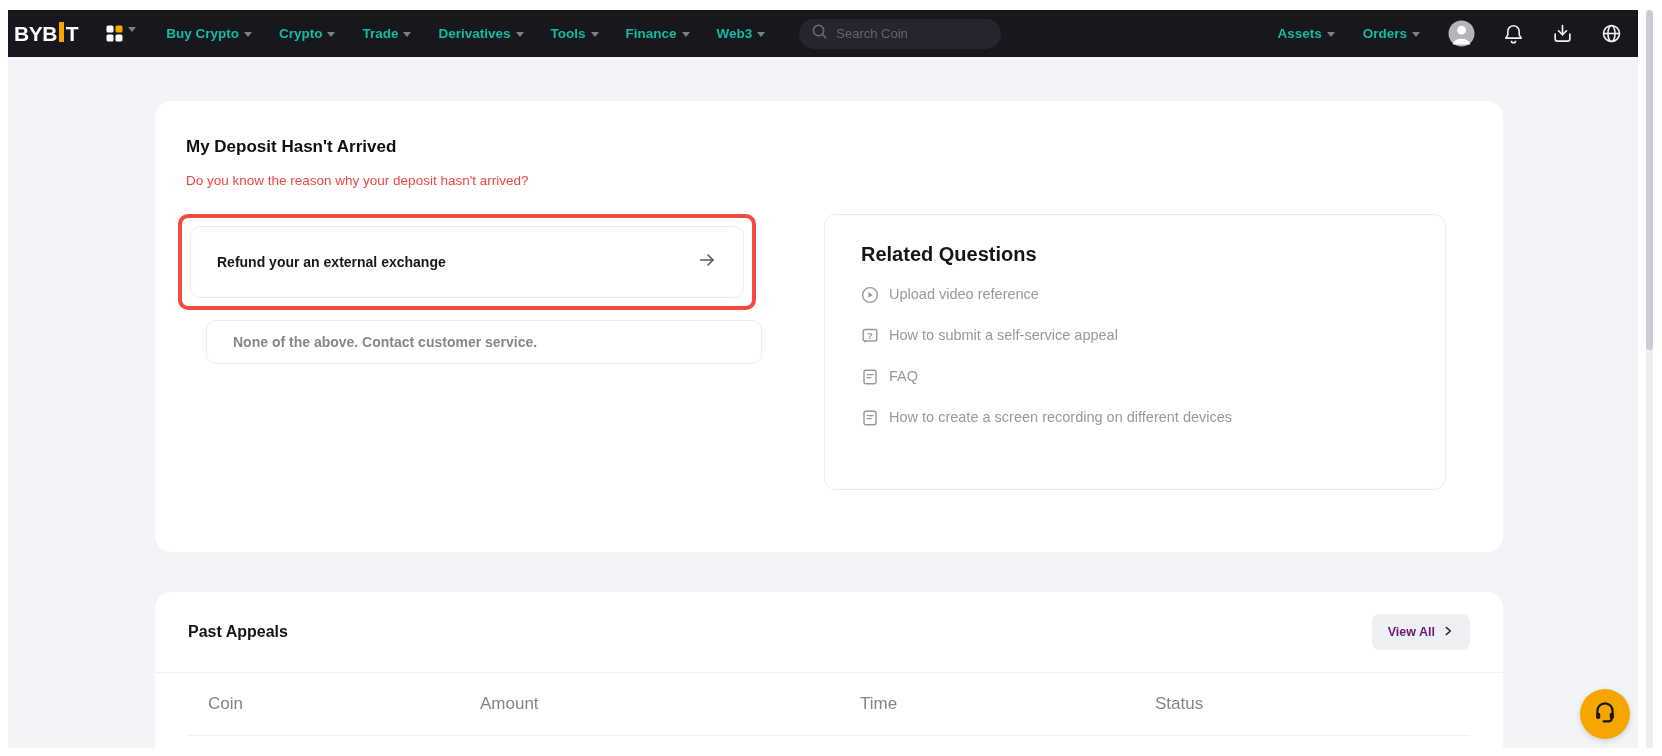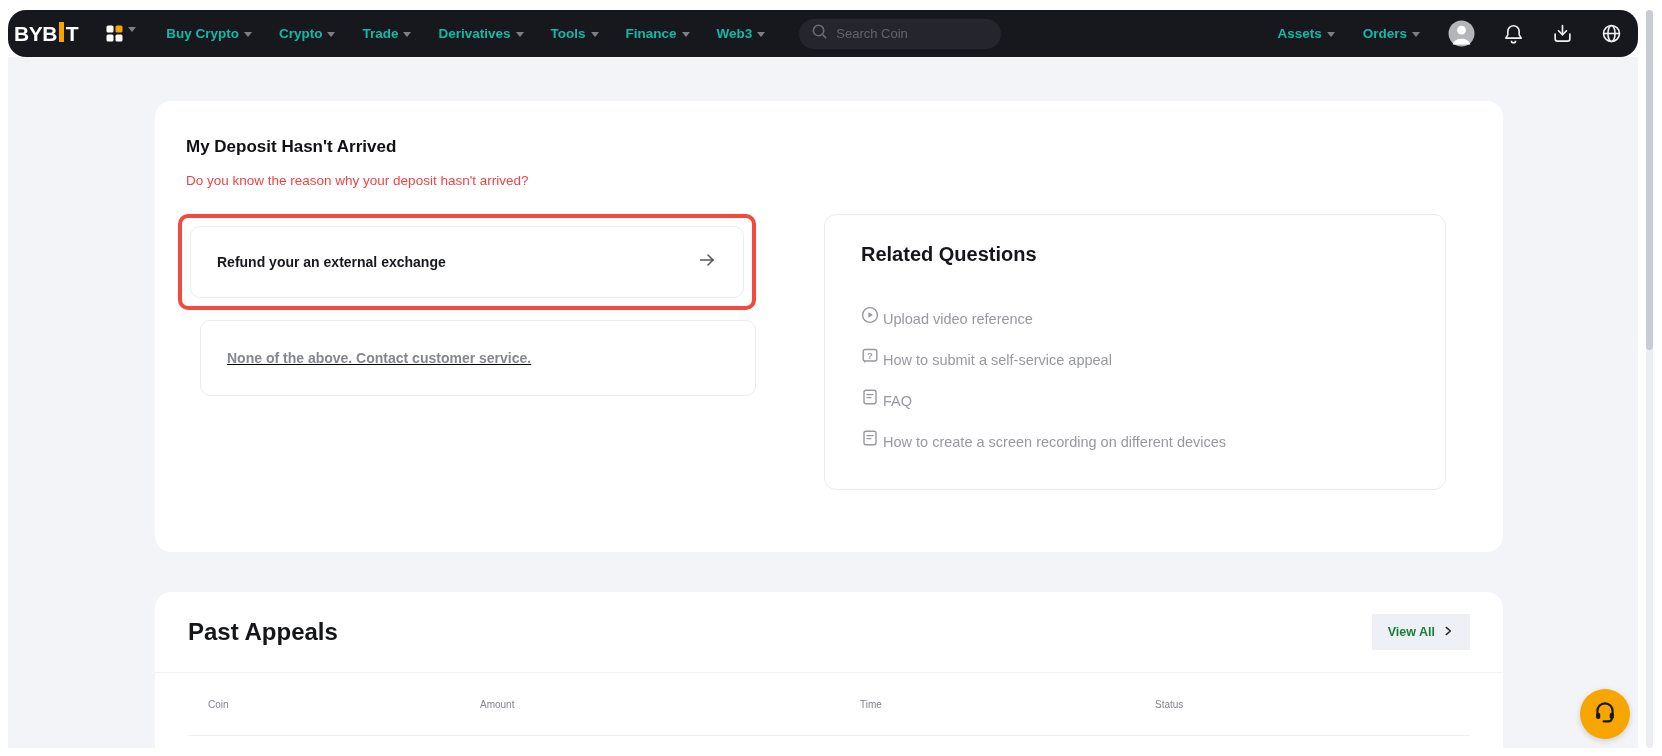--- a/index.html
+++ b/index.html
@@ -2,21 +2,21 @@
 <html><head>
 <meta charset="utf-8">
 <style>
   * { margin:0; padding:0; box-sizing:border-box; }
   html,body { width:1662px; height:756px; background:#ffffff; overflow:hidden;
               font-family:"Liberation Sans", sans-serif; }
 
   .screen { position:absolute; left:8px; top:10px; width:1630px; height:738px; }
 
   
-  .navbar { height:47px; background:#17181e; display:flex; align-items:center; padding:0 16px 0 6px;border-radius:18px; }
+  .navbar { height:47px; background:#17181e; display:flex; align-items:center; padding:0 16px 0 6px; }
   .logo { display:flex; align-items:center; color:#fff; font-size:21px; font-weight:bold; letter-spacing:-0.5px; white-space:nowrap; }
   .logo .logo-bar { display:inline-block; width:5px; height:20px; background:#f7a600; margin:0 2px; transform:translateY(-2px); }
   .grid-btn { display:flex; align-items:center; margin-left:28px; cursor:pointer; }
   .grid-btn svg { display:block; }
   .caret { display:inline-block; width:0; height:0; border-left:4px solid transparent; border-right:4px solid transparent;
            border-top:5px solid #7d7f86; margin-left:5px; transform:translateY(-4px); }
   .nav-menu { display:flex; align-items:center; gap:27px; margin-left:30px; }
   .nav-item { color:#14b8a6; font-size:13.5px; font-weight:bold; display:flex; align-items:flex-end; cursor:pointer; white-space:nowrap; }
   .search-pill { margin-left:34px; width:202px; height:30px; background:#25262d; border-radius:15px;
                  display:flex; align-items:center; padding:0 12px; gap:8px; }
@@ -33,39 +33,39 @@
   .card-deposit { left:147px; top:44px; width:1348px; height:451px; padding:36px 0 0 31px; }
   .deposit-title { font-size:17px; font-weight:bold; color:#101014; }
   .deposit-subtitle { margin-top:16px; font-size:13.5px; color:#ef4444; }
 
   .content-row { display:flex; margin-top:26px; }
   .options-col { width:580px; }
   .highlight-box { width:578px; margin-left:-8px; border:4px solid #f4493f; border-radius:10px; padding:8px; }
   .option-card { background:#fff; border:1px solid #ececf0; border-radius:10px; height:72px;
                  display:flex; align-items:center; justify-content:space-between; padding:0 26px; cursor:pointer; }
   .option-card .opt-label { font-size:14px; font-weight:bold; color:#17181d; }
-  .option-card.secondary { margin-top:10px; margin-left:14px; width:556px; height:76px;text-decoration:underline; }
+  .option-card.secondary { margin-top:10px; margin-left:20px; width:556px; height:44px; }
   .option-card.secondary .opt-label { color:#85878e; }
 
   .rq-card { margin-left:58px; width:622px; height:276px; border:1px solid #ececf0; border-radius:12px;
              padding:28px 30px 0 36px; }
   .rq-title { font-size:20px; font-weight:bold; color:#15161a; }
   .rq-list { margin-top:20px; }
-  .rq-item { display:flex; align-items:flex-end; gap:4px; height:41px; color:#97999f; font-size:14.5px; cursor:pointer; }
+  .rq-item { display:flex; align-items:flex-start; gap:10px; height:41px; color:#97999f; font-size:14.5px; cursor:pointer; }
   .rq-item svg { flex:none; }
 
   .card-appeals { left:147px; top:535px; width:1348px; height:200px; border-radius:16px 16px 0 0; }
   .appeals-header { height:81px; display:flex; align-items:center; justify-content:space-between;
                     padding:0 33px; border-bottom:1px solid #f1f2f5; }
-  .appeals-title { font-size:24px; font-weight:bold; color:#15161a; }
-  .view-all-btn { background:#eef0f5; border:none; border-radius:0; height:36px; padding:0 16px;
-                  display:flex; align-items:center; gap:7px; font-size:12.5px; font-weight:bold; color:#15803d;
+  .appeals-title { font-size:16px; font-weight:bold; color:#15161a; }
+  .view-all-btn { background:#eef0f5; border:none; border-radius:8px; height:36px; padding:0 16px;
+                  display:flex; align-items:center; gap:7px; font-size:12.5px; font-weight:bold; color:#701a75;
                   cursor:pointer; font-family:"Liberation Sans", sans-serif; }
   .table-head { height:62px; display:grid; grid-template-columns:272px 380px 295px auto;
-                align-items:center; padding-left:53px; color:#83858d; font-size:10px; }
+                align-items:center; padding-left:53px; color:#83858d; font-size:17px; }
   .head-divider { margin:0 33px; border-bottom:1px solid #eef0f3; }
 
   .chat-btn { position:absolute; left:1572px; top:632px; width:50px; height:50px; border-radius:50%;
               background:#f7a600; display:flex; align-items:center; justify-content:center; cursor:pointer;
               box-shadow:0 2px 6px rgba(0,0,0,0.15); }
 
   .scrollbar { position:absolute; left:1646px; top:10px; width:7px; height:738px; background:#ebedf1; border-radius:4px; }
   .scrollbar .thumb { position:absolute; left:0; top:0; width:7px; height:340px; background:#c9ccd2; border-radius:4px; }
 </style>
 </head>

